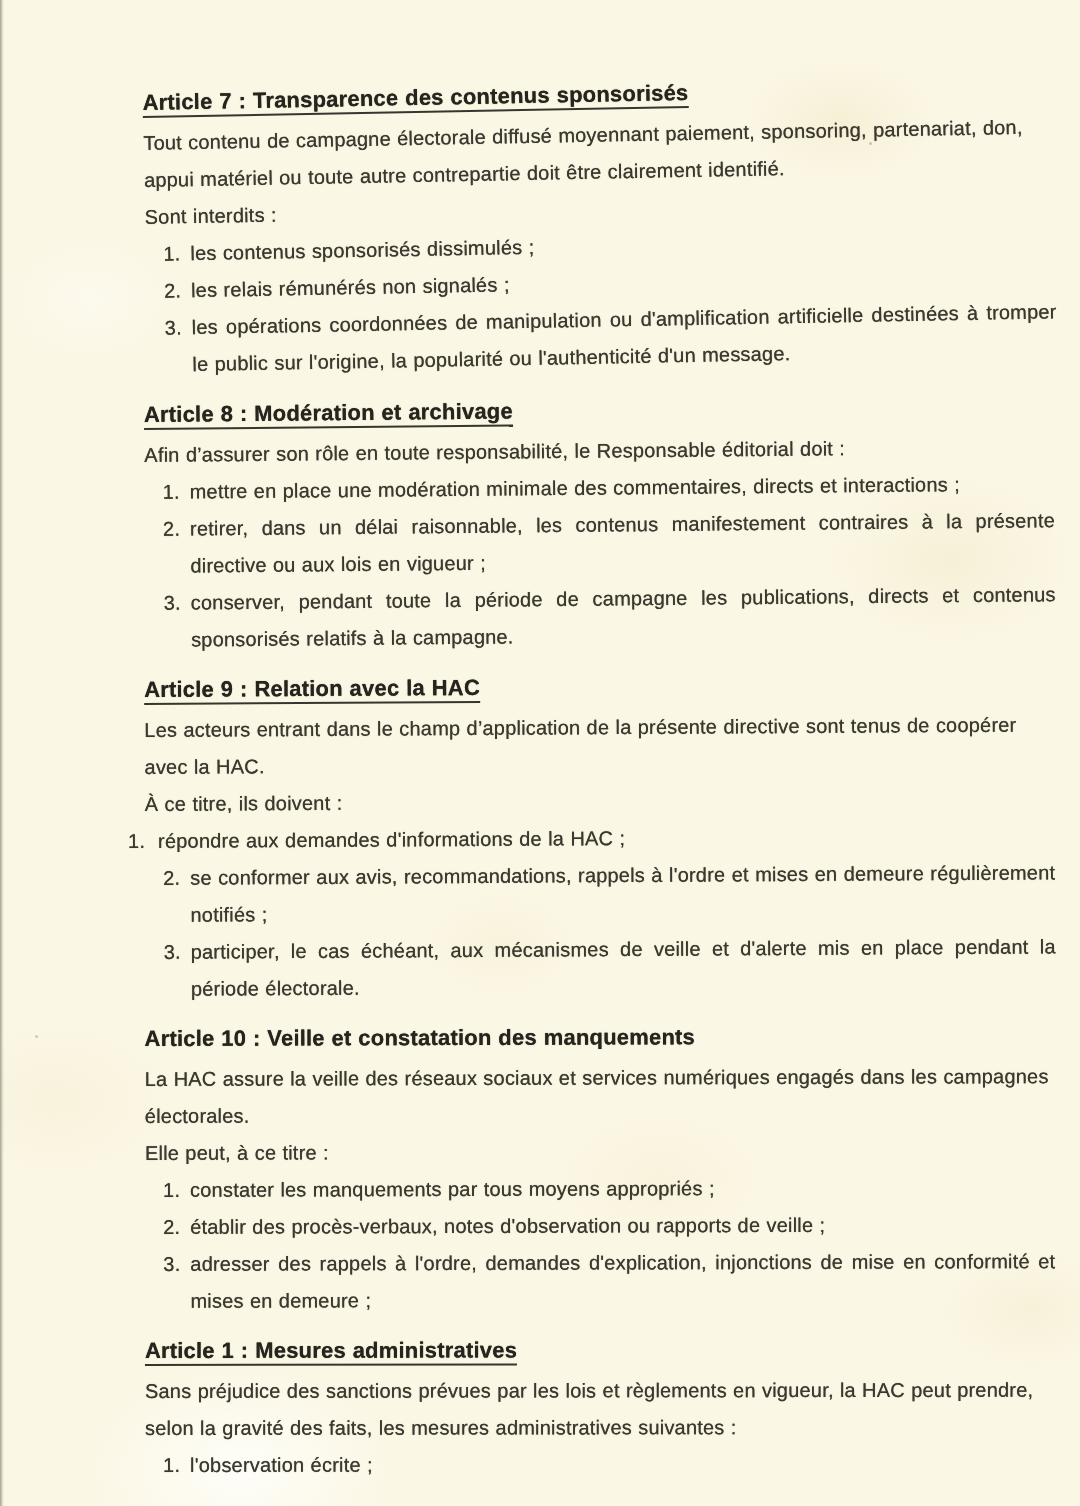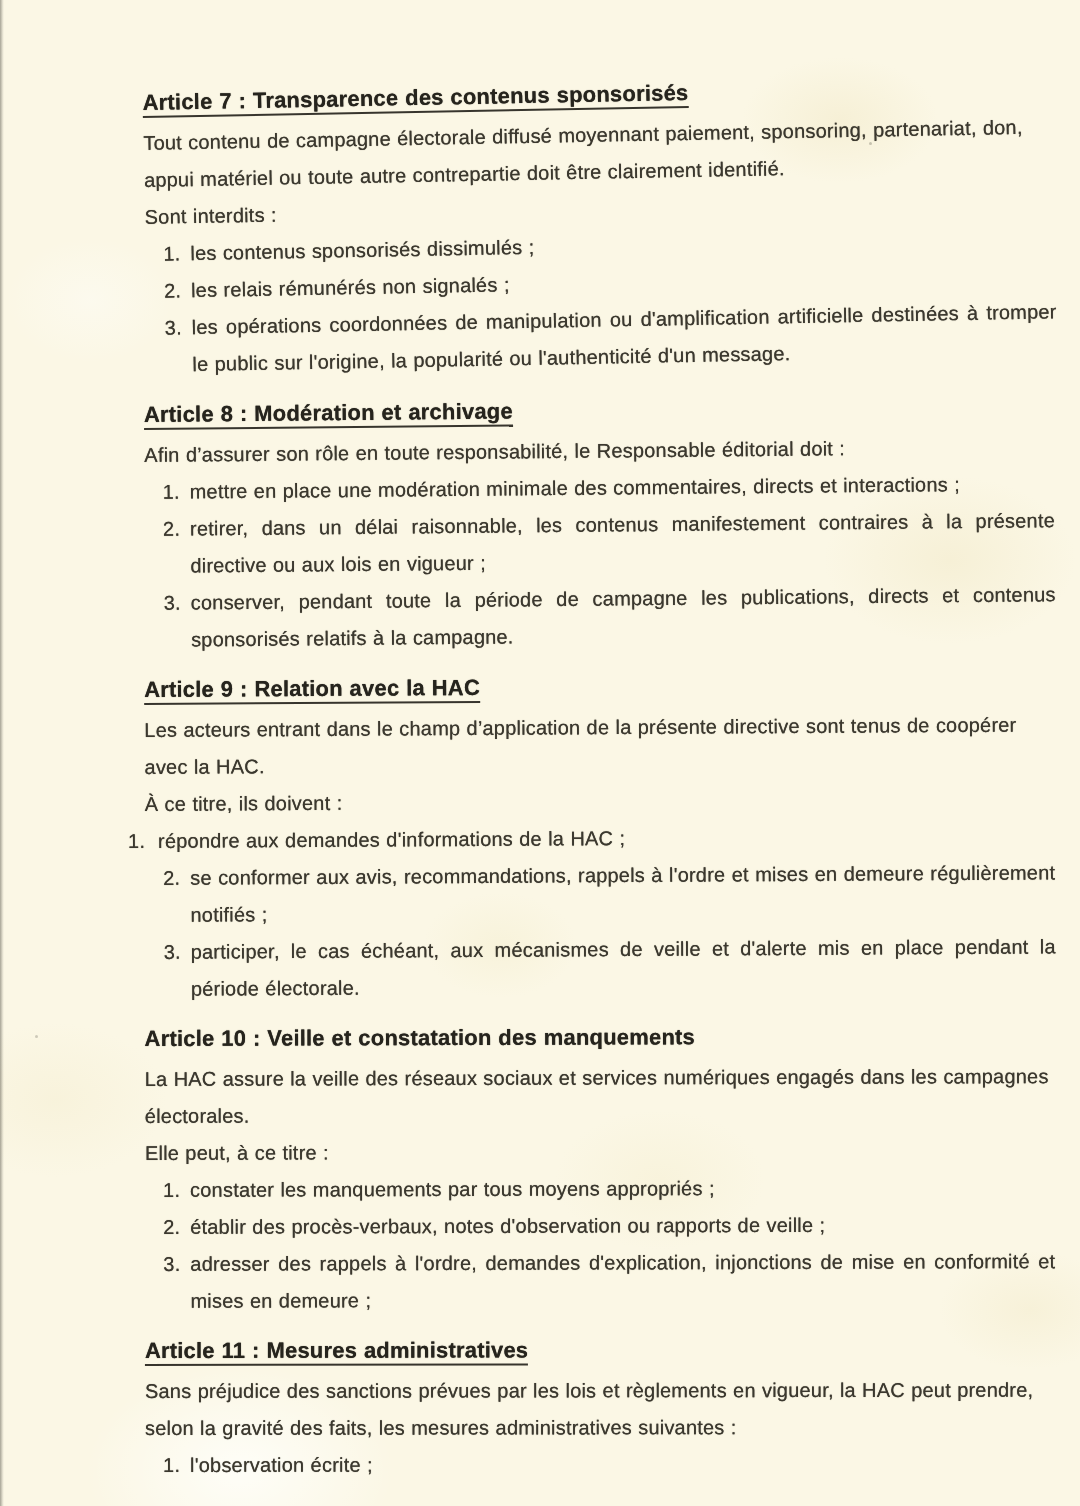--- a/index.html
+++ b/index.html
@@ -147,21 +147,21 @@
           <span class="itext">établir des procès-verbaux, notes d'observation ou rapports de veille ;</span>
         </div>
         <div class="item justify">
           <span class="num">3.</span>
           <span class="itext">adresser des rappels à l'ordre, demandes d'explication, injonctions de mise en conformité et mises en demeure ;</span>
         </div>
       </div>
     </section>
 
     <section class="sec s11">
-      <h2 class="heading"><span class="hu">Article 11 : Mesures administratives</span></h2>
+      <h2 class="heading"><span class="hu">Article 1 : Mesures administratives</span></h2>
       <p class="para">Sans préjudice des sanctions prévues par les lois et règlements en vigueur, la HAC peut prendre, selon la gravité des faits, les mesures administratives suivantes :</p>
       <div class="list">
         <div class="item">
           <span class="num">1.</span>
           <span class="itext">l'observation écrite ;</span>
         </div>
       </div>
     </section>
 
   </main>

